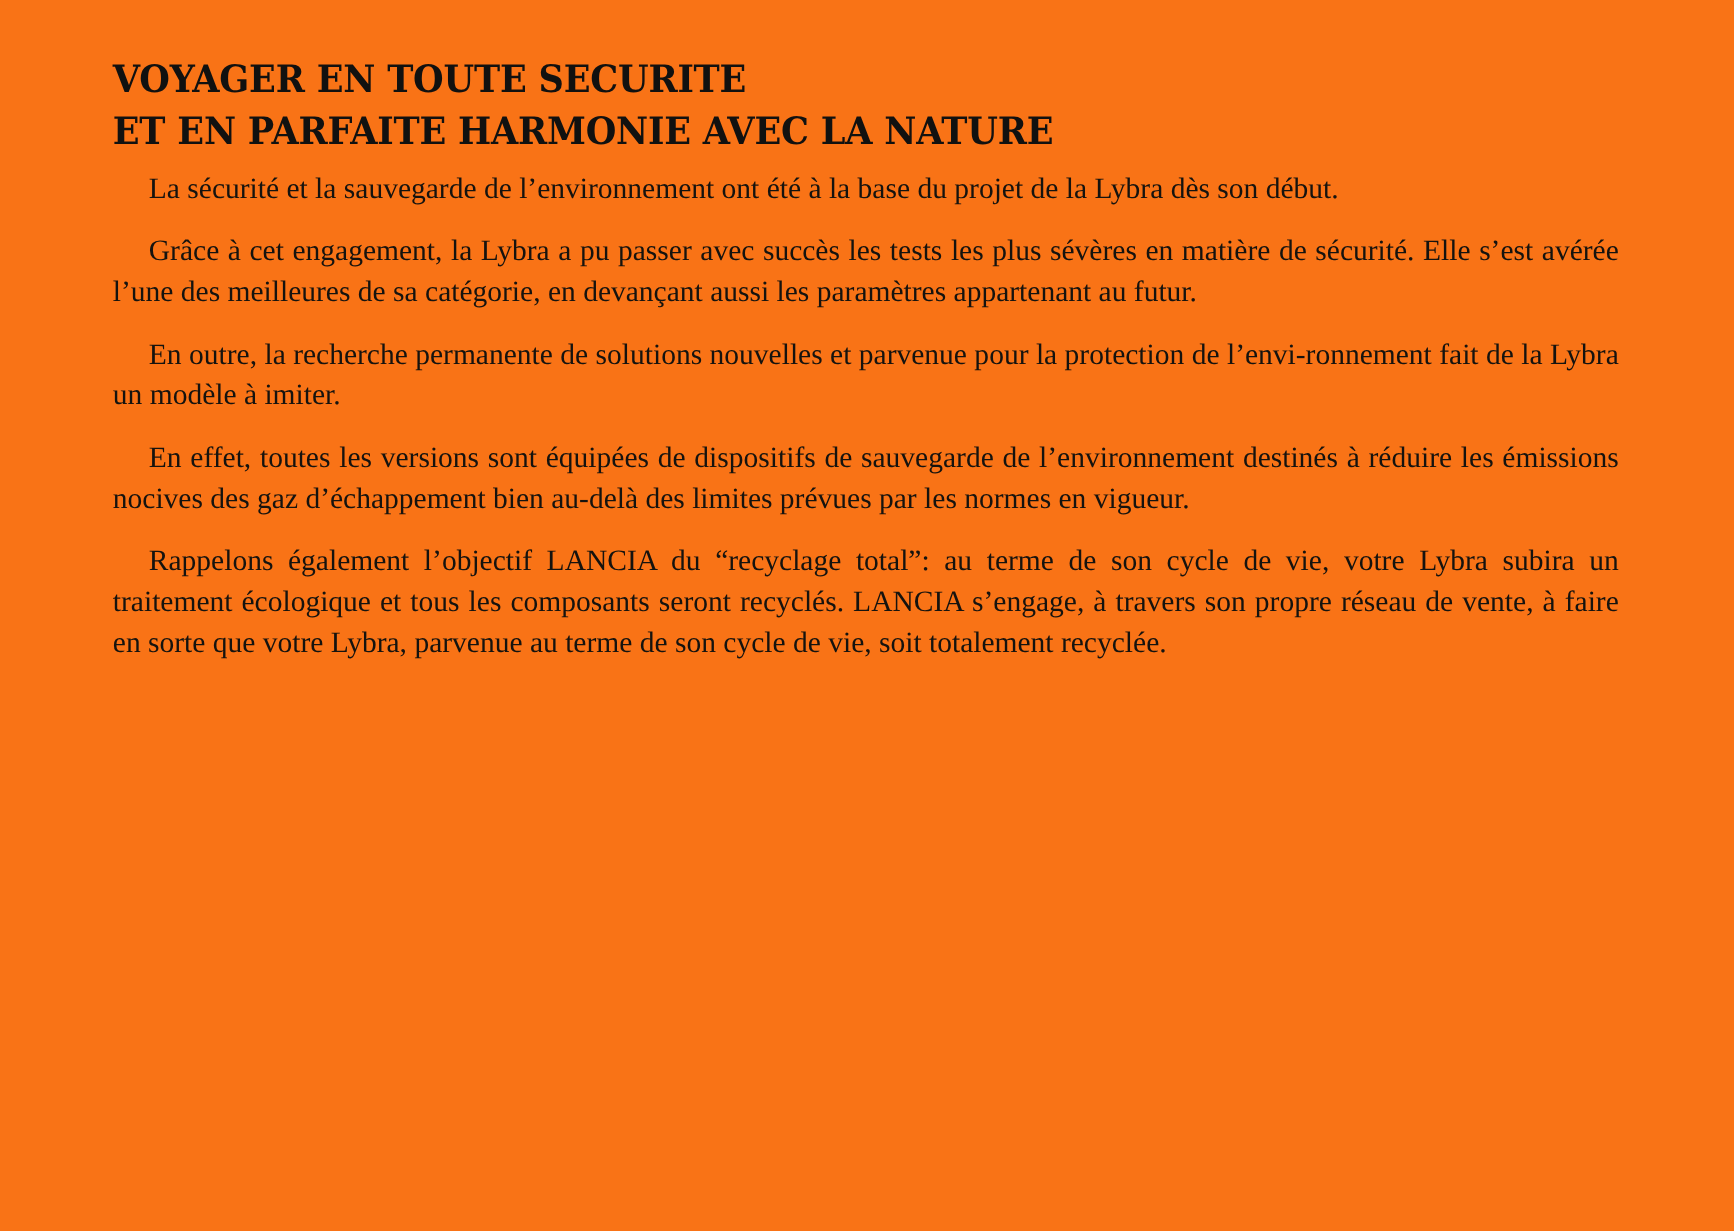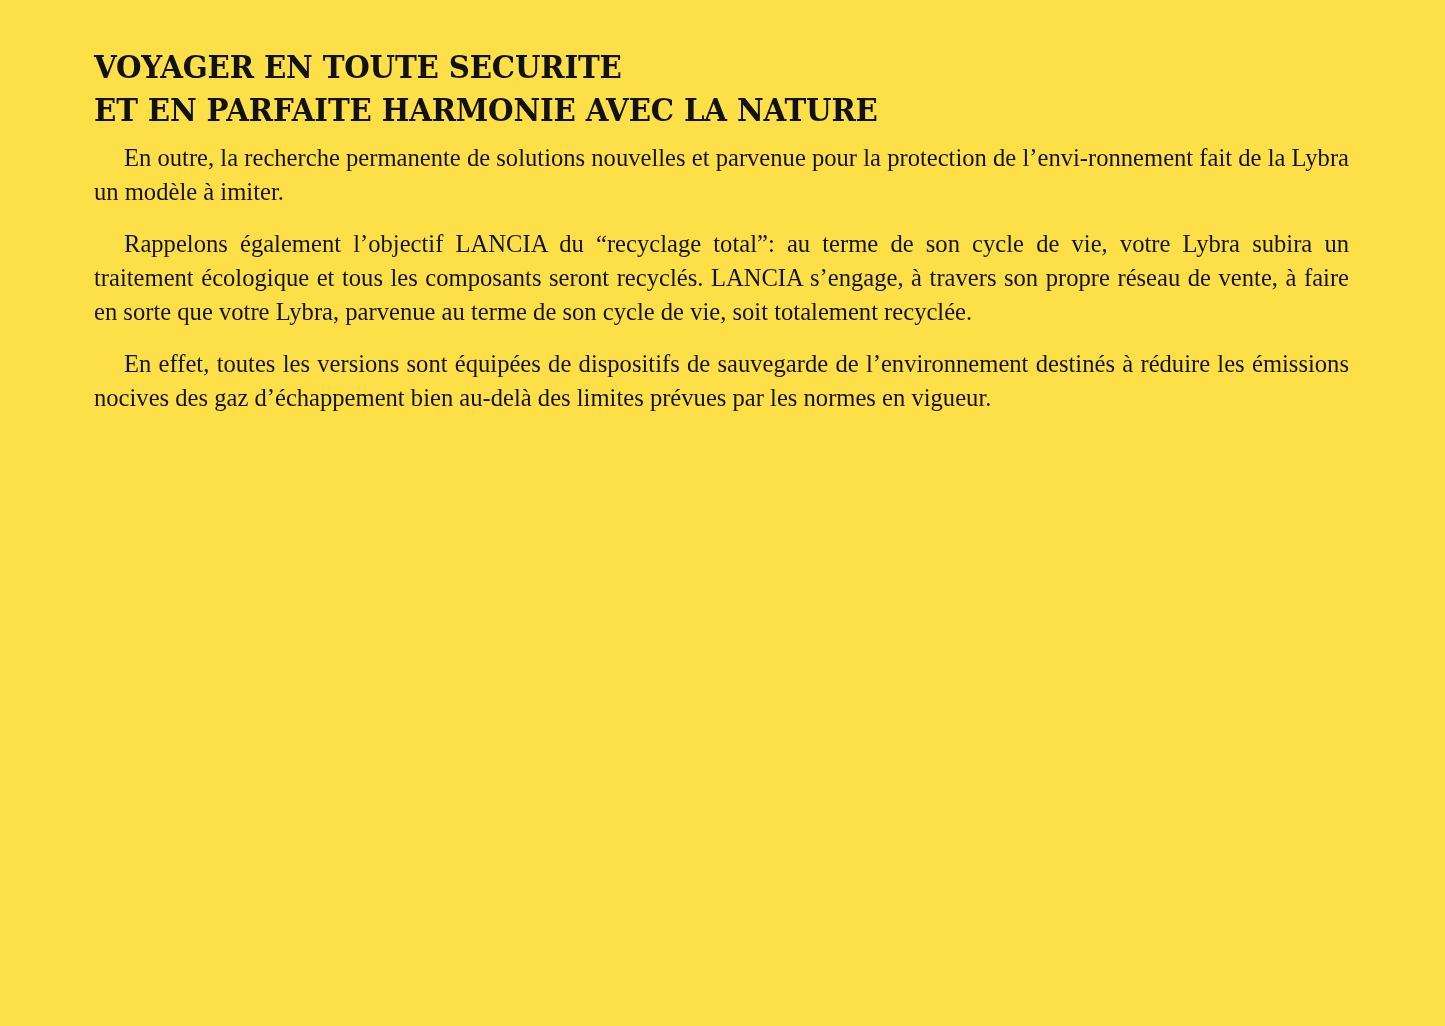--- a/index.html
+++ b/index.html
@@ -13,21 +13,21 @@
     overflow: hidden;
     font-family: "Liberation Serif", serif;
     color: #100f0d;
   }
   .page {
     position: relative;
     width: 1445px;
     height: 1026px;
     box-sizing: border-box;
     padding: 46px 94px 0 94px;
-    background: #fde047;
+    background: #f97316;
   }
   .doc-title {
     font-family: "DejaVu Serif", serif;
     font-weight: bold;
     font-size: 31.5px;
     line-height: 1.35;
     letter-spacing: -0.2px;
     margin: 0 0 10px 0;
     color: #111110;
     transform: scaleX(0.93);
@@ -53,18 +53,20 @@
 </style>
 </head>
 <body>
 
 <div class="page">
 
   <h1 class="doc-title">VOYAGER EN TOUTE SECURITE
 ET EN PARFAITE HARMONIE AVEC LA NATURE</h1>
 
   <div class="body-text">
+    <p>La sécurité et la sauvegarde de l’environnement ont été à la base du projet de la Lybra dès son début.</p>
+    <p>Grâce à cet engagement, la Lybra a pu passer avec succès les tests les plus sévères en matière de sécurité. Elle s’est avérée l’une des meilleures de sa catégorie, en devançant aussi les paramètres appartenant au futur.</p>
     <p>En outre, la recherche permanente de solutions nouvelles et parvenue pour la protection de l’envi-ronnement fait de la Lybra un modèle à imiter.</p>
+    <p>En effet, toutes les versions sont équipées de dispositifs de sauvegarde de l’environnement destinés à réduire les émissions nocives des gaz d’échappement bien au-delà des limites prévues par les normes en vigueur.</p>
     <p>Rappelons également l’objectif LANCIA du “recyclage total”: au terme de son cycle de vie, votre Lybra subira un traitement écologique et tous les composants seront recyclés. LANCIA s’engage, à travers son propre réseau de vente, à faire en sorte que votre Lybra, parvenue au terme de son cycle de vie, soit totalement recyclée.</p>
-    <p>En effet, toutes les versions sont équipées de dispositifs de sauvegarde de l’environnement destinés à réduire les émissions nocives des gaz d’échappement bien au-delà des limites prévues par les normes en vigueur.</p>
   </div>
 
 </div>
 
 </body></html>

